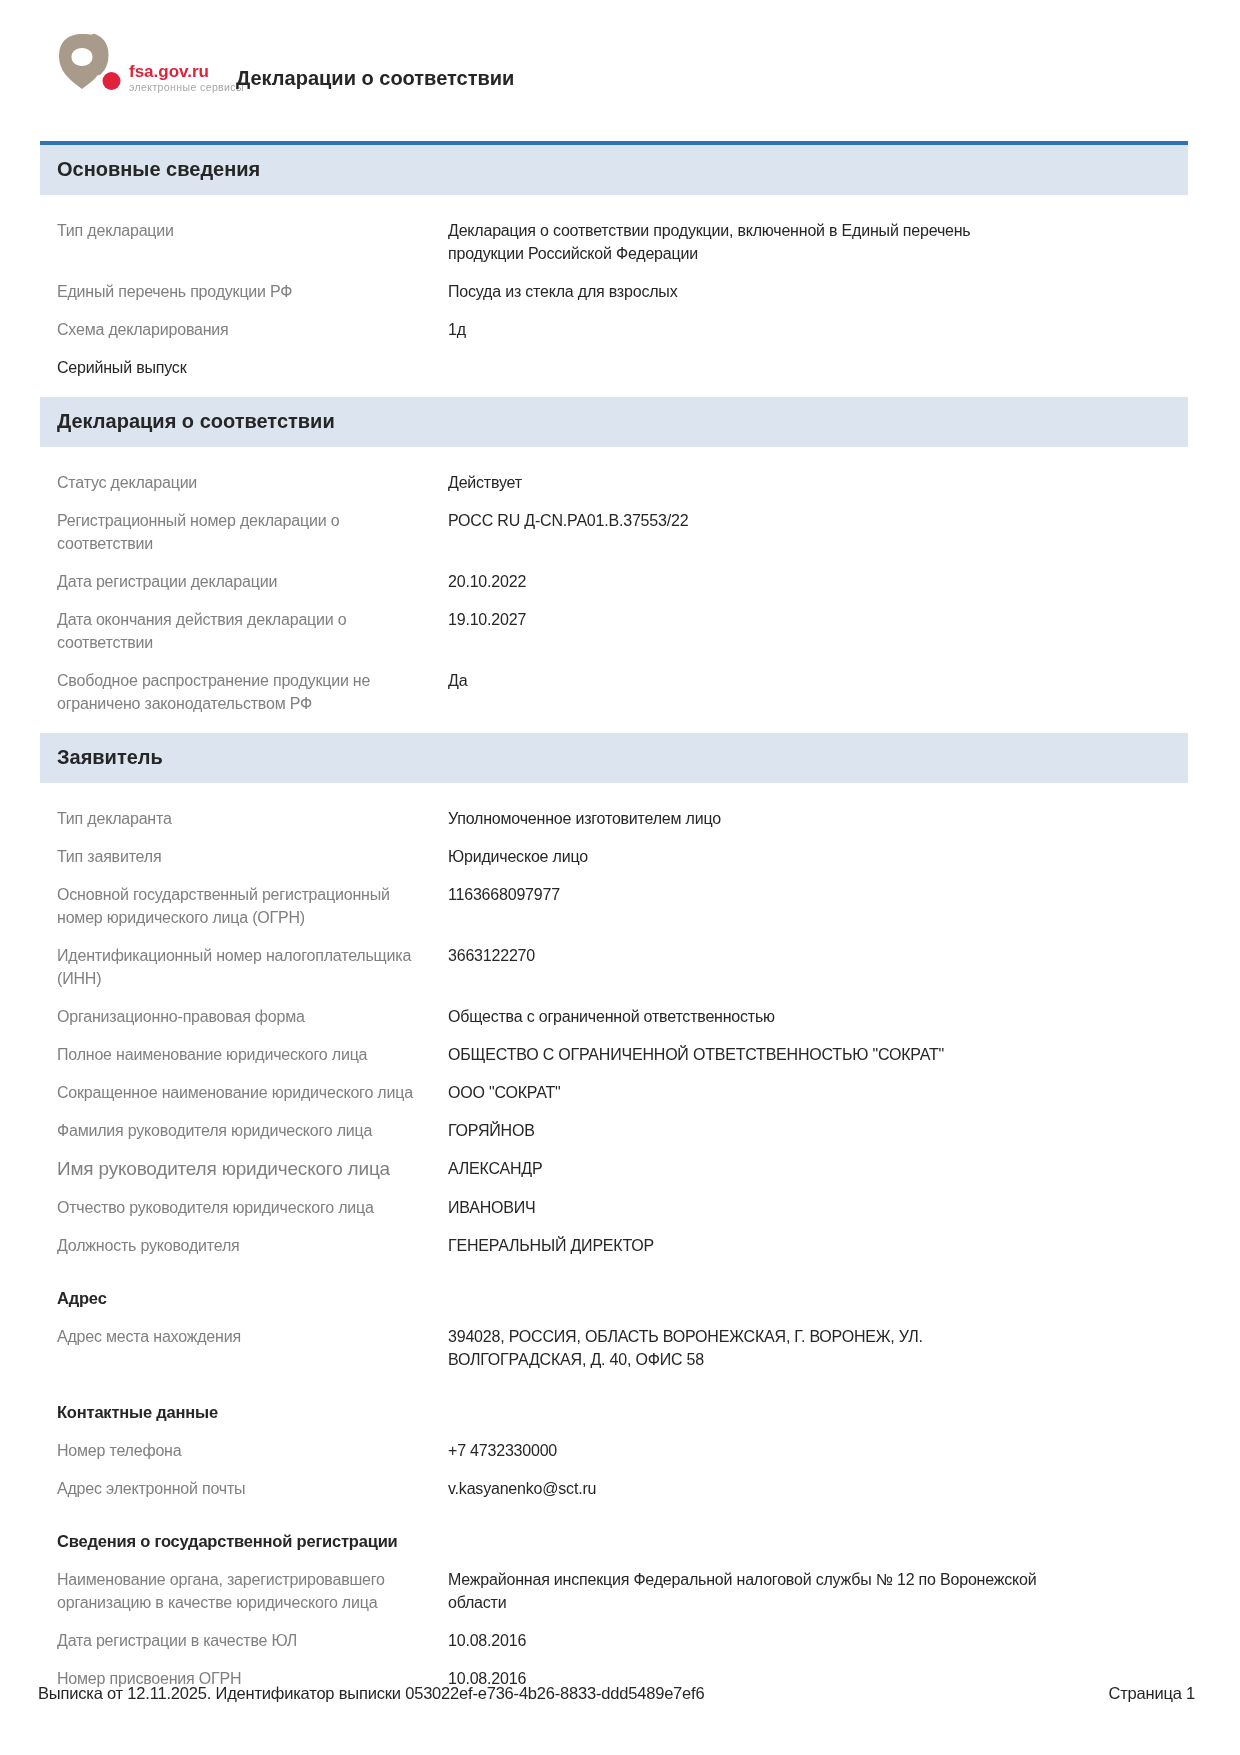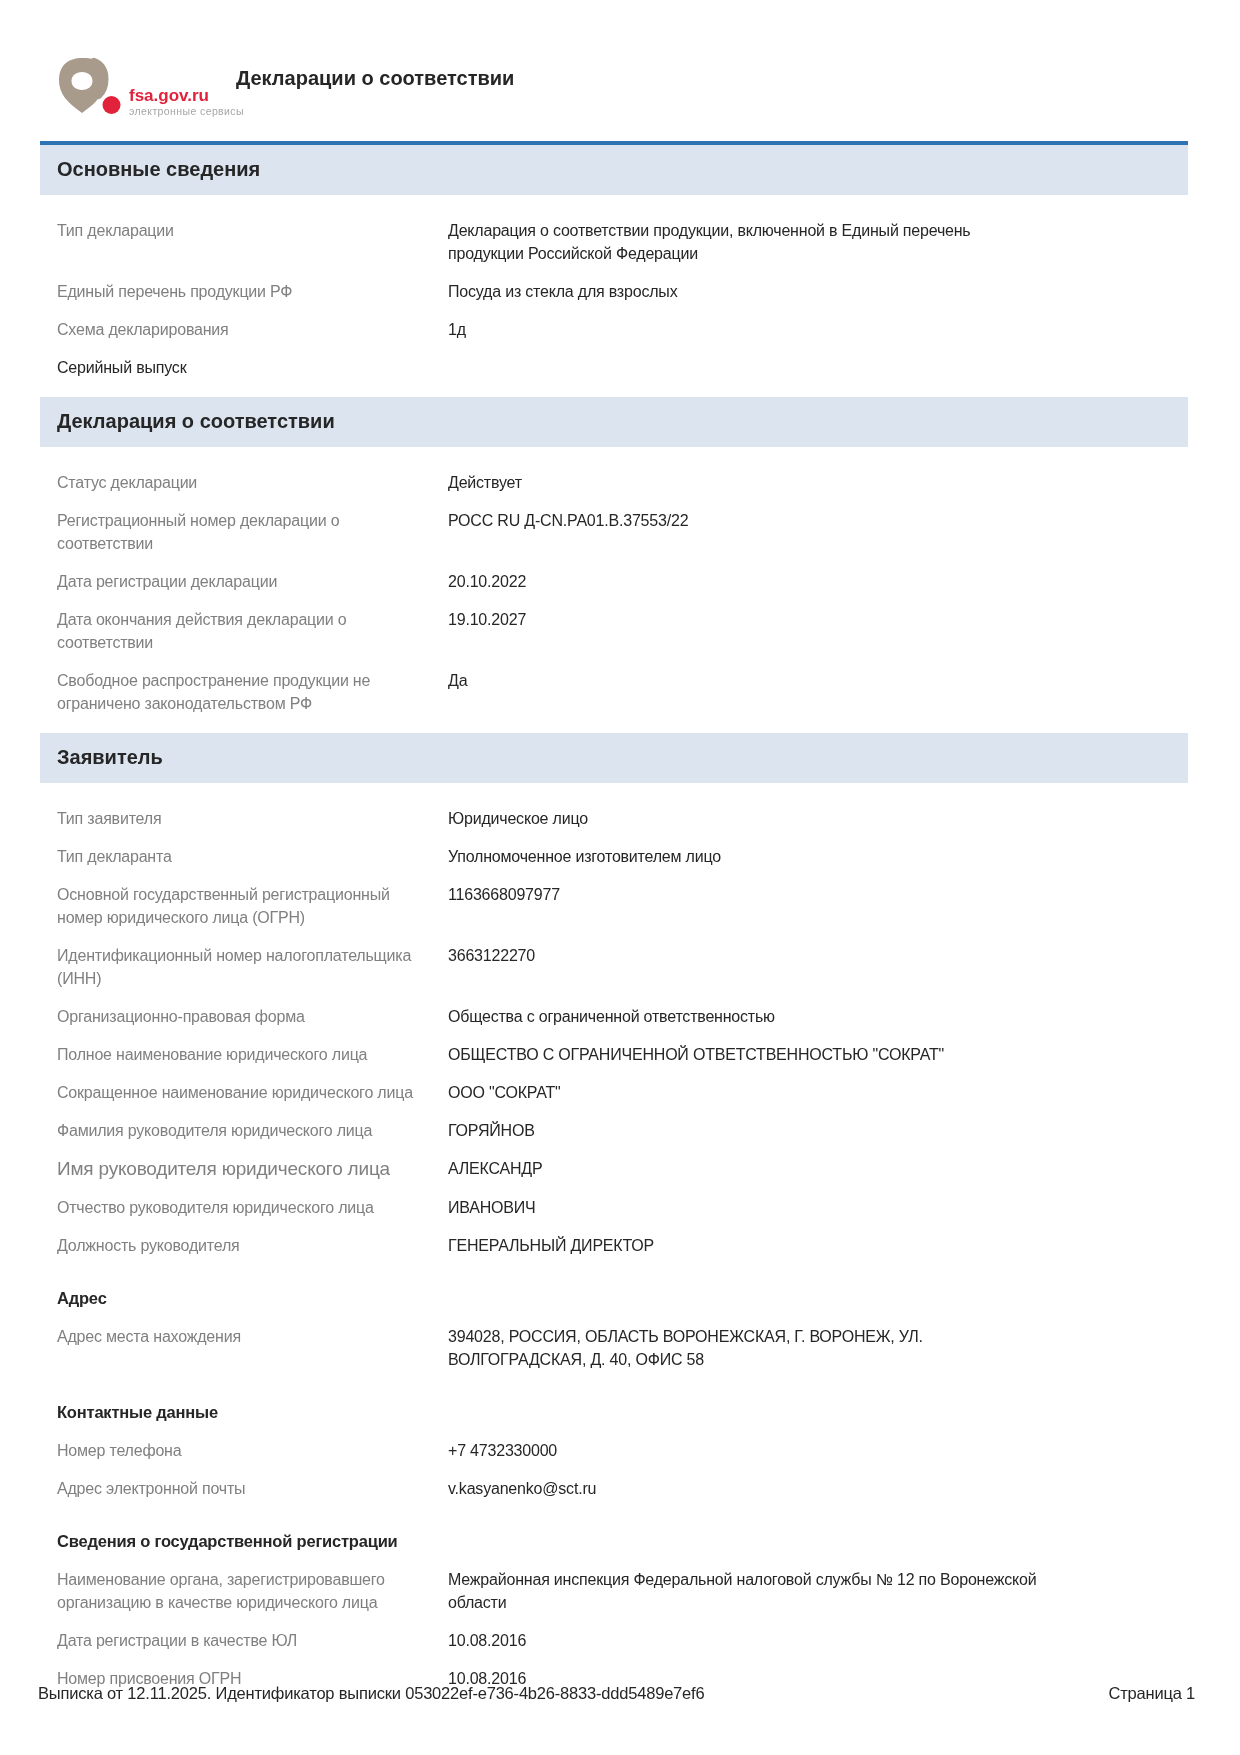--- a/index.html
+++ b/index.html
@@ -7,21 +7,21 @@
     position:relative;
     width:1240px; height:1755px;
     background:#fff;
     font-family:"Liberation Sans","DejaVu Sans",sans-serif;
     color:#262626;
     letter-spacing:-0.2px;
     overflow:hidden;
   }
   
   .doc-header { position:relative; height:133px; }
-  .logo { position:absolute; left:55px; top:56px; display:flex; align-items:flex-start; }
+  .logo { position:absolute; left:55px; top:32px; display:flex; align-items:flex-start; }
   .logo-glyph { width:68px; height:62px; flex:none; }
   .logo-textcol { margin-left:6px; margin-top:30px; }
   .logo-brand { color:var(--brand-red,#e2213b); font-size:17px; font-weight:bold; line-height:19px; letter-spacing:0; }
   .logo-tagline { color:var(--tagline-gray,#a6a6a6); font-size:10.5px; line-height:13px; letter-spacing:0.4px; }
   .doc-title { position:absolute; left:224px; top:55px; margin:12px; font-size:20px; font-weight:bold; color:var(--text-dark,#262626); letter-spacing:0; }
   
   .doc-body { margin:0 52px 0 40px; }
   .section-bar {
     margin-top:18px;
     background:var(--bar-bg,#dce4f0);
@@ -110,26 +110,26 @@
           <div class="row">
             <div class="row-label">Свободное распространение продукции не ограничено законодательством РФ</div>
             <div class="row-value">Да</div>
           </div>
         </div>
       </section>
       <section class="doc-section">
         <div class="section-bar">Заявитель</div>
         <div class="section-rows">
           <div class="row">
+            <div class="row-label">Тип декларанта</div>
+            <div class="row-value">Уполномоченное изготовителем лицо</div>
+          </div>
+          <div class="row">
             <div class="row-label">Тип заявителя</div>
             <div class="row-value">Юридическое лицо</div>
-          </div>
-          <div class="row">
-            <div class="row-label">Тип декларанта</div>
-            <div class="row-value">Уполномоченное изготовителем лицо</div>
           </div>
           <div class="row">
             <div class="row-label">Основной государственный регистрационный номер юридического лица (ОГРН)</div>
             <div class="row-value">1163668097977</div>
           </div>
           <div class="row">
             <div class="row-label">Идентификационный номер налогоплательщика (ИНН)</div>
             <div class="row-value">3663122270</div>
           </div>
           <div class="row">

